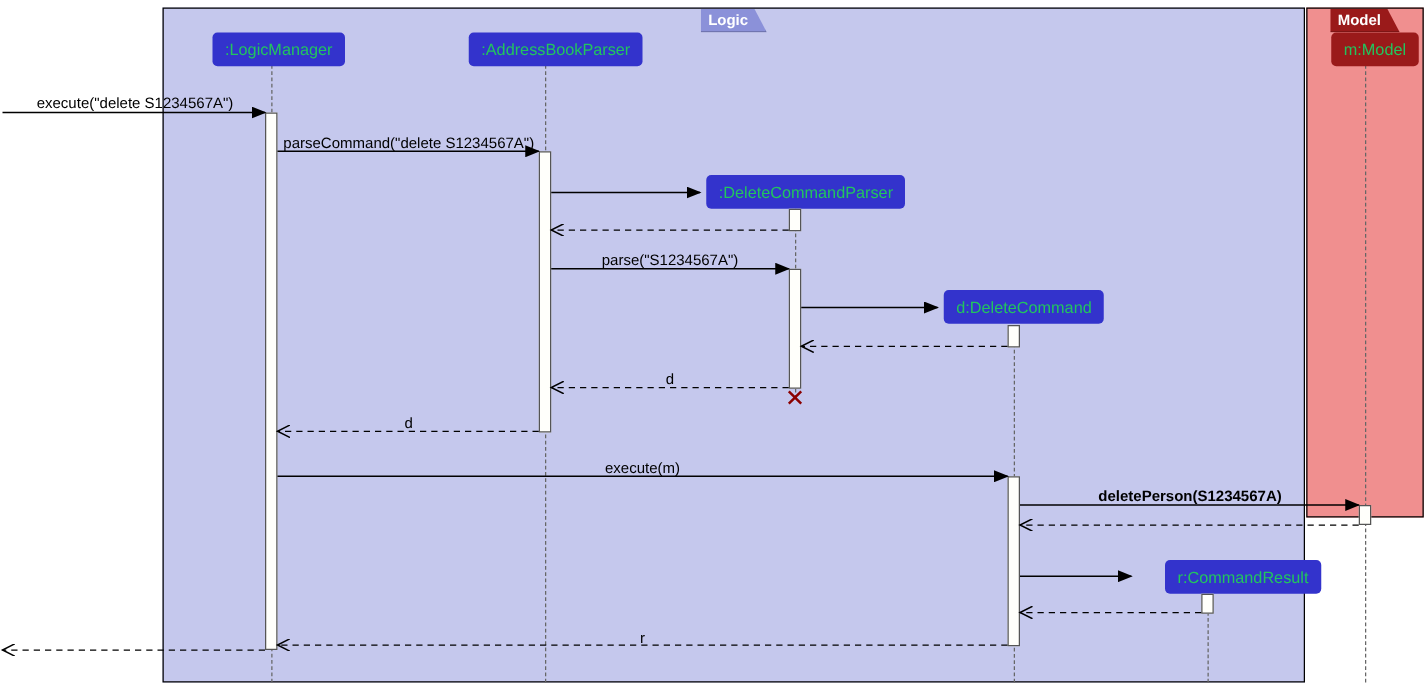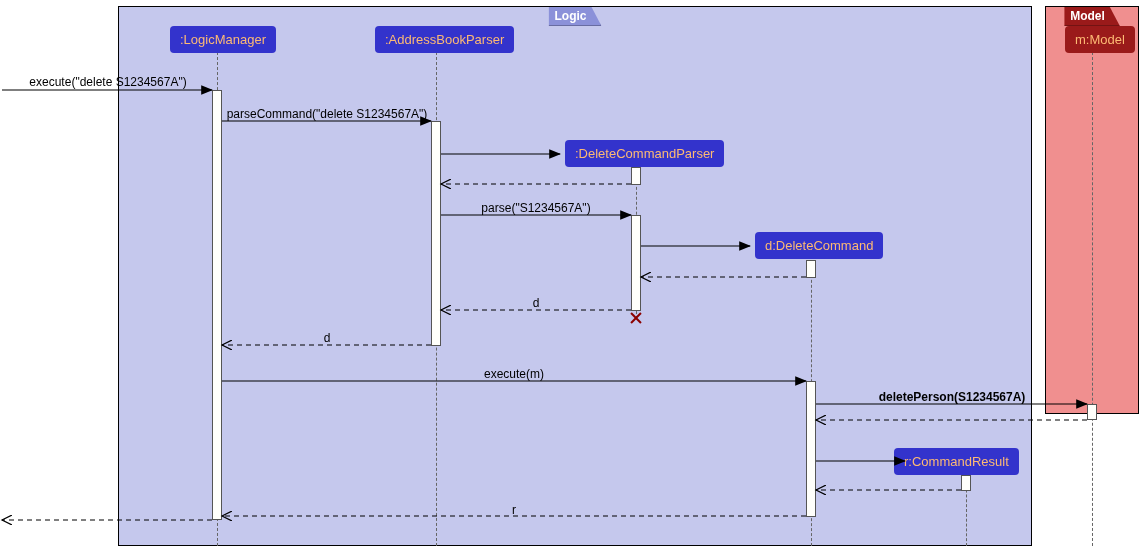--- a/index.html
+++ b/index.html
@@ -29,21 +29,21 @@
     border: 1px solid rgba(0,0,0,0.25);
     border-top: 0; border-left: 0;
   }
   .logic-frame { background: #c5c8ed; }
   .logic-label { background: #8b91d9; }
   .model-frame { background: #f08f8f; }
   .model-label { background: #9a1a1a; }
   .lifeline-box {
     position: absolute;
     background: #3333cc;
-    color: #fdba74;
+    color: #22c55e;
     padding: 6px 10px;
     border-radius: 4px;
     font-size: 13px;
     white-space: nowrap;
     text-align: center;
   }
   .model-box { background: #9a1a1a; }
   .lifeline {
     position: absolute;
     border-left: 1px dashed #666;
@@ -82,39 +82,39 @@
     width: 2px; height: 100%;
     background: #8b0000;
     transform-origin: center;
   }
   .destroy-x::before { transform: translateX(-50%) rotate(45deg); }
   .destroy-x::after  { transform: translateX(-50%) rotate(-45deg); }
 </style>
 </head>
 <body>
 
-<div class="frame logic-frame" style="left:118px; top:6px; width:914px; height:540px;">
+<div class="frame logic-frame" style="left:130px; top:6px; width:914px; height:540px;">
   <div class="frame-label logic-label" style="left:50%; transform:translateX(-50%);">Logic</div>
 </div>
 <div class="frame model-frame" style="left:1045px; top:6px; width:94px; height:408px;">
   <div class="frame-label model-label" style="left:50%; transform:translateX(-50%);">Model</div>
 </div>
 
 <div class="lifeline" style="left:217px; top:52px; height:494px;"></div>
 <div class="lifeline" style="left:436px; top:52px; height:494px;"></div>
 <div class="lifeline" style="left:636px; top:167px; height:152px;"></div>
 <div class="lifeline" style="left:811px; top:260px; height:286px;"></div>
 <div class="lifeline" style="left:966px; top:475px; height:71px;"></div>
 <div class="lifeline" style="left:1092px; top:52px; height:494px;"></div>
 
 <div class="lifeline-box" style="left:170px; top:26px;">:LogicManager</div>
 <div class="lifeline-box" style="left:375px; top:26px;">:AddressBookParser</div>
 <div class="lifeline-box" style="left:565px; top:140px;">:DeleteCommandParser</div>
 <div class="lifeline-box" style="left:755px; top:232px;">d:DeleteCommand</div>
-<div class="lifeline-box" style="left:894px; top:448px;">r:CommandResult</div>
+<div class="lifeline-box" style="left:932px; top:448px;">r:CommandResult</div>
 <div class="lifeline-box model-box" style="left:1065px; top:26px;">m:Model</div>
 
 <div class="activation" style="left:217px; top:90px; height:430px;"></div>
 <div class="activation" style="left:436px; top:121px; height:225px;"></div>
 <div class="activation" style="left:636px; top:167px; height:18px;"></div>
 <div class="activation" style="left:636px; top:215px; height:96px;"></div>
 <div class="activation" style="left:811px; top:260px; height:18px;"></div>
 <div class="activation" style="left:811px; top:381px; height:136px;"></div>
 <div class="activation" style="left:1092px; top:404px; height:16px;"></div>
 <div class="activation" style="left:966px; top:475px; height:16px;"></div>

